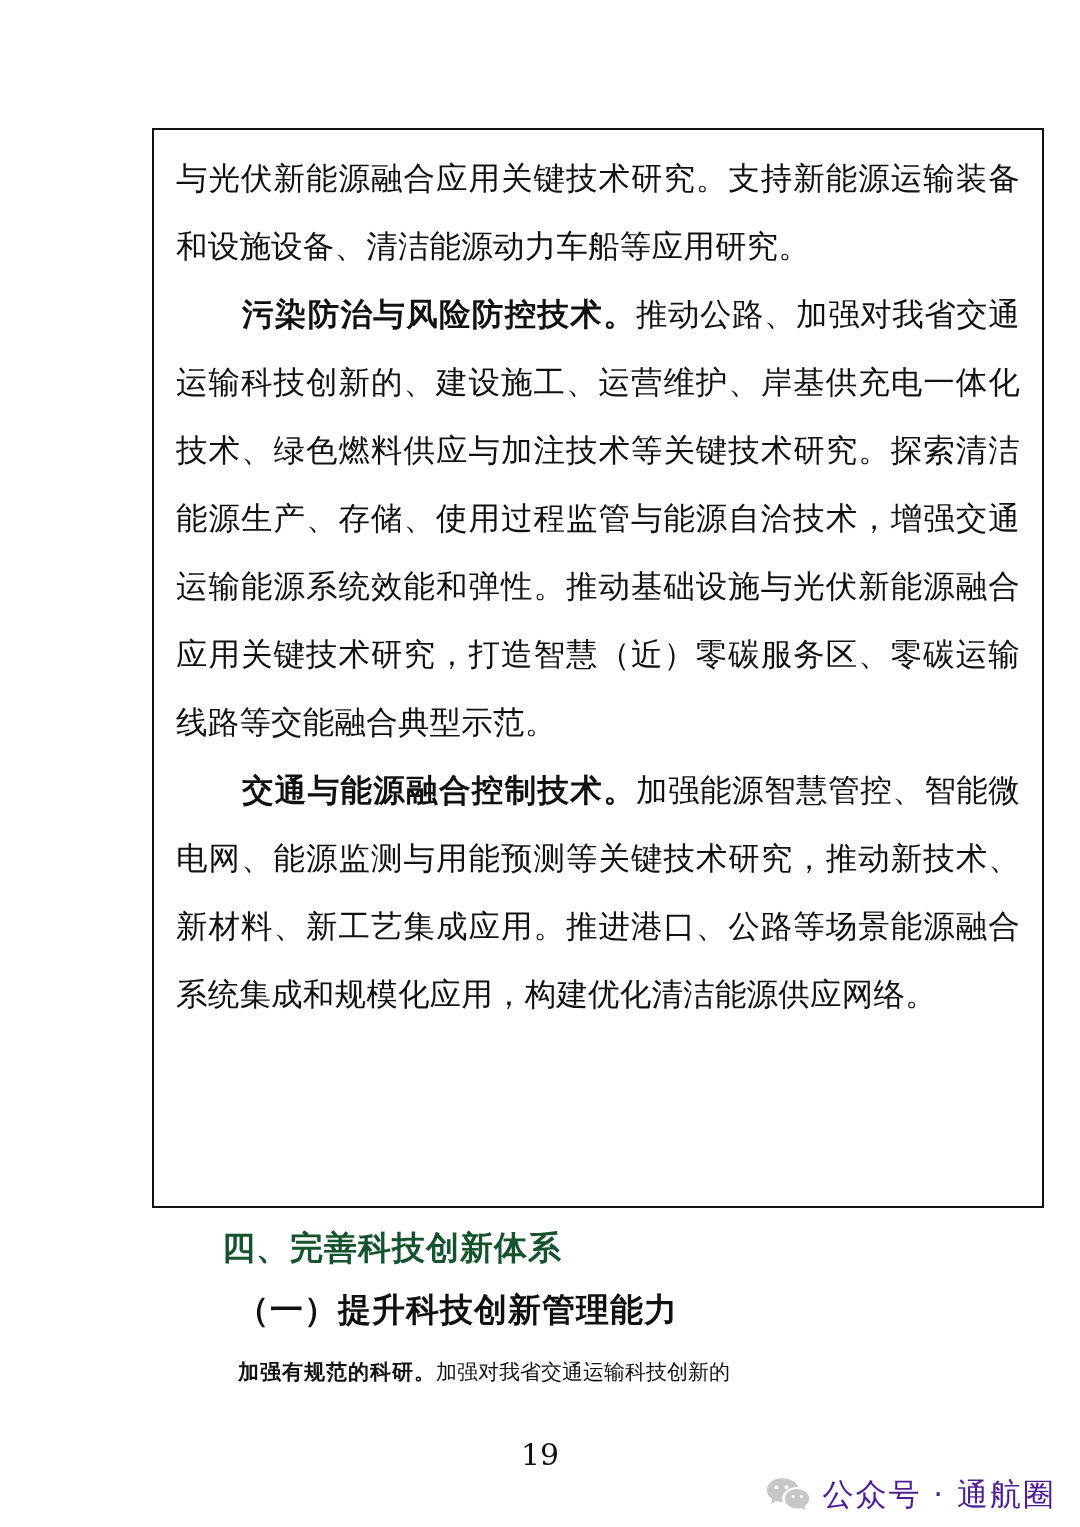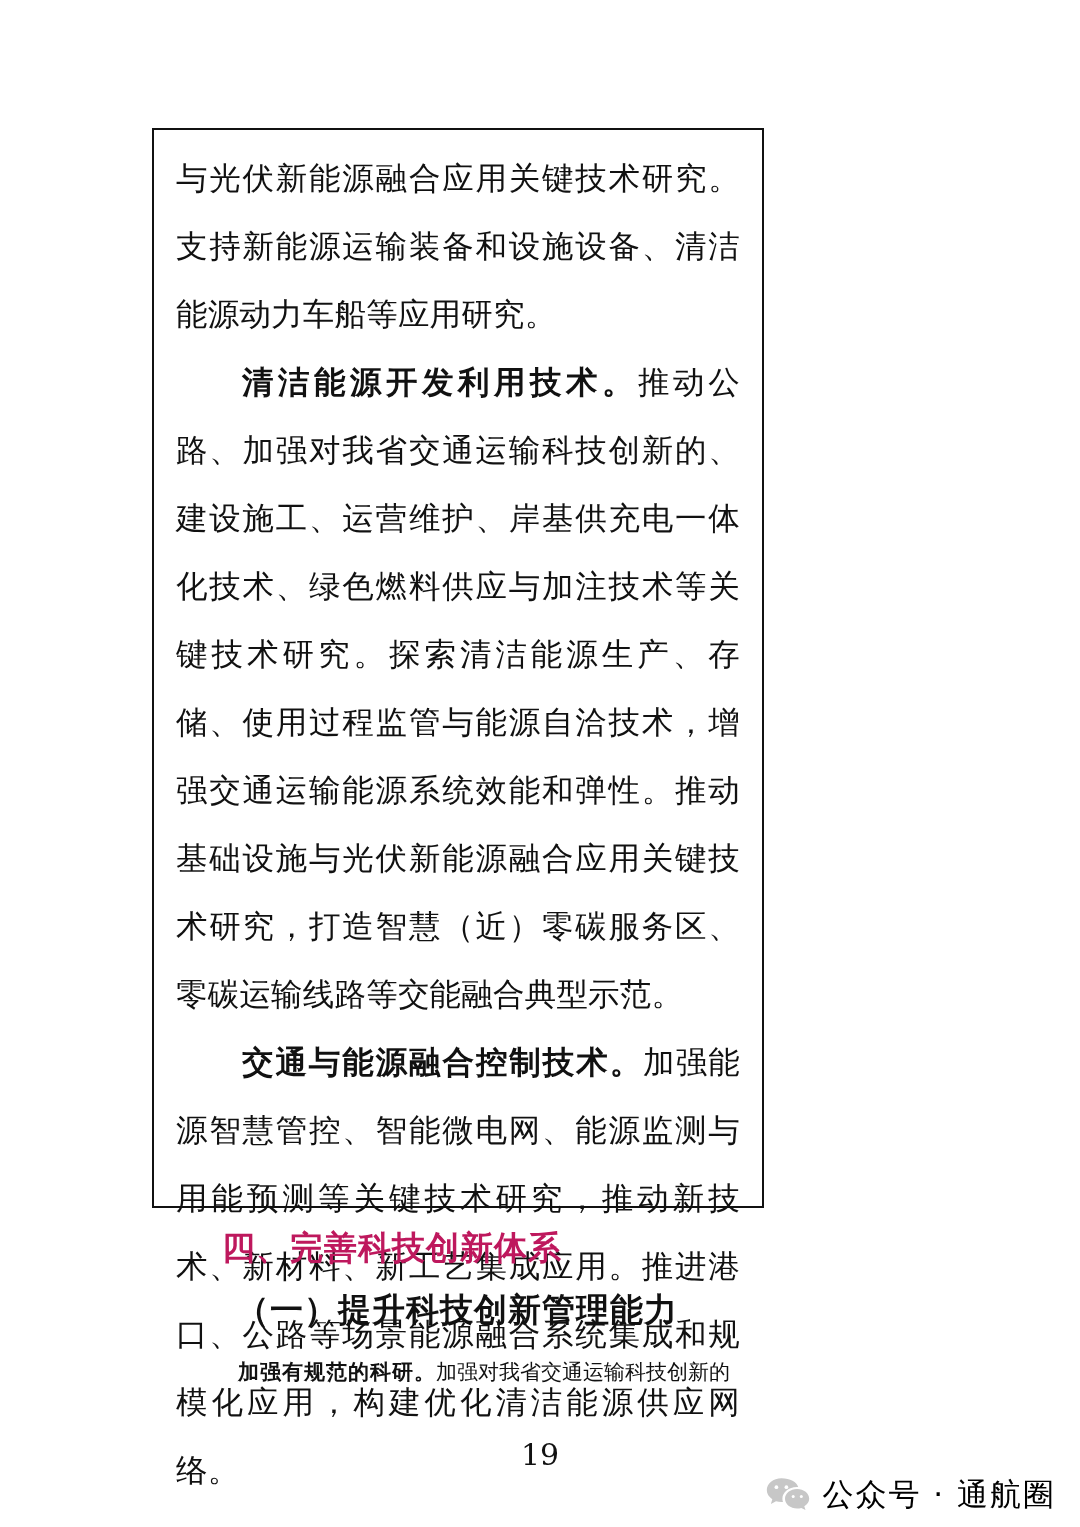--- a/index.html
+++ b/index.html
@@ -9,21 +9,21 @@
     font-family:"DejaVu Serif", serif;
     position:relative;
     overflow:hidden;
   }
   .page{position:absolute;inset:0;}
 
   
   .bordered-block{
     position:absolute;
     left:152px;top:128px;
-    width:612px;height:1080px;
+    width:892px;height:1080px;
     border:2px solid #111;
     box-sizing:border-box;
     padding:14px 22px 0 22px;
   }
   .para{
     font-family:"DejaVu Serif", serif;
     font-size:31.5px;
     line-height:68px;
     color:#111;
     text-align:justify;
@@ -35,21 +35,21 @@
   .para.indent{text-indent:66px;}
   .lead{font-weight:bold;letter-spacing:1px;}
 
   
   .heading-hei{
     position:absolute;
     left:222px;
     font-family:"DejaVu Sans", sans-serif;
     font-size:33px;
     font-weight:600;
-    color:#be185d;
+    color:#14532d;
     letter-spacing:1px;
     white-space:nowrap;
   }
   .heading-kai{
     position:absolute;
     left:236px;
     font-family:"DejaVu Serif", serif;
     font-size:33px;
     font-weight:bold;
     color:#111;
@@ -85,41 +85,41 @@
     right:24px;
     top:1474px;
     display:flex;
     align-items:center;
     gap:12px;
     color:#c7c7c7;
   }
   .wm-label{
     font-family:"DejaVu Sans", sans-serif;
     font-size:31px;
-    color:#000000;
+    color:#4c1d95;
     letter-spacing:2px;
     white-space:nowrap;
     text-align:right;
   }
   .wechat-icon{width:44px;height:36px;display:block;}
 </style>
 </head>
 <body>
 
 <div class="page">
 
   <div class="bordered-block">
 
     <p class="para">
       <span>与光伏新能源融合应用关键技术研究。支持新能源运输装备和设施设备、清洁能源动力车船等应用研究。</span>
     </p>
 
 
     <p class="para indent">
-      <span class="lead">清洁能源开发利用技术。</span><span>推动公路、加强对我省交通运输科技创新的、建设施工、运营维护、岸基供充电一体化技术、绿色燃料供应与加注技术等关键技术研究。探索清洁能源生产、存储、使用过程监管与能源自洽技术，增强交通运输能源系统效能和弹性。推动基础设施与光伏新能源融合应用关键技术研究，打造智慧（近）零碳服务区、零碳运输线路等交能融合典型示范。</span>
+      <span class="lead">污染防治与风险防控技术。</span><span>推动公路、加强对我省交通运输科技创新的、建设施工、运营维护、岸基供充电一体化技术、绿色燃料供应与加注技术等关键技术研究。探索清洁能源生产、存储、使用过程监管与能源自洽技术，增强交通运输能源系统效能和弹性。推动基础设施与光伏新能源融合应用关键技术研究，打造智慧（近）零碳服务区、零碳运输线路等交能融合典型示范。</span>
     </p>
 
     <p class="para indent">
       <span class="lead">交通与能源融合控制技术。</span><span>加强能源智慧管控、智能微电网、能源监测与用能预测等关键技术研究，推动新技术、新材料、新工艺集成应用。推进港口、公路等场景能源融合系统集成和规模化应用，构建优化清洁能源供应网络。</span>
     </p>
 
   </div>
 
   <div class="heading-hei" style="top:1226px;">四、完善科技创新体系</div>
 

